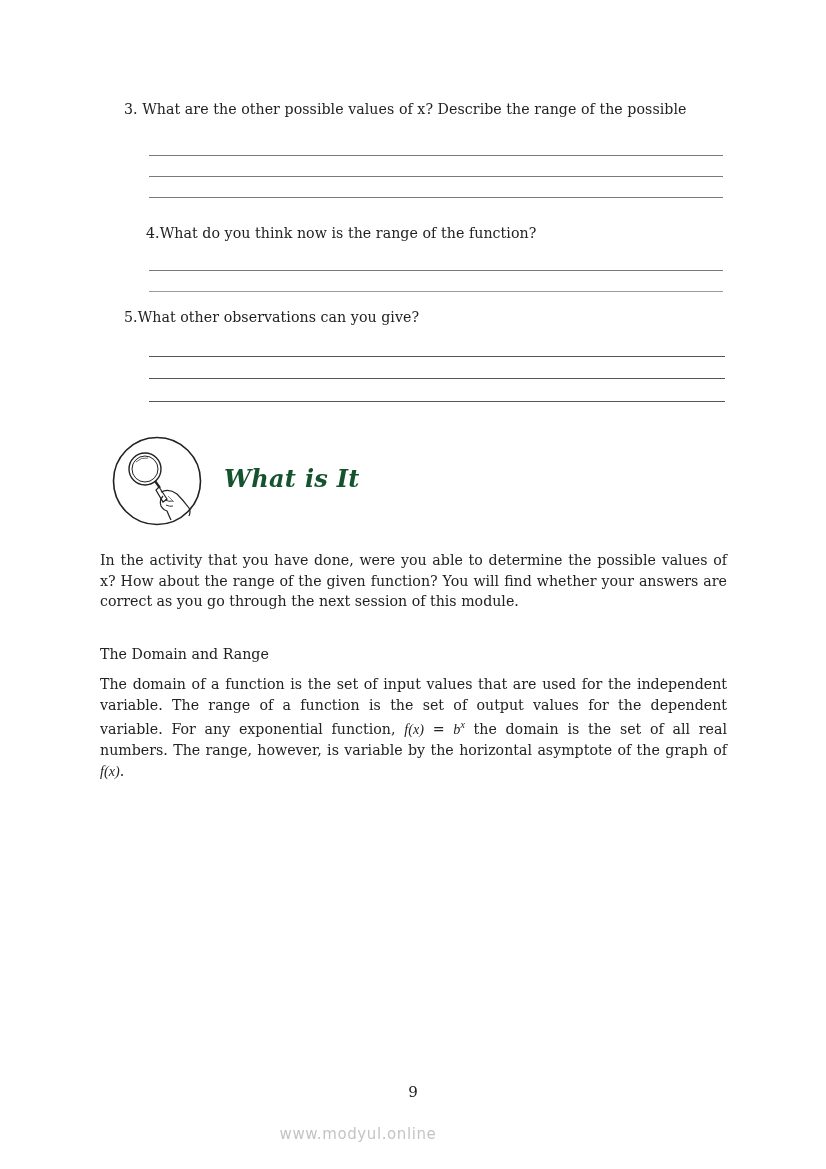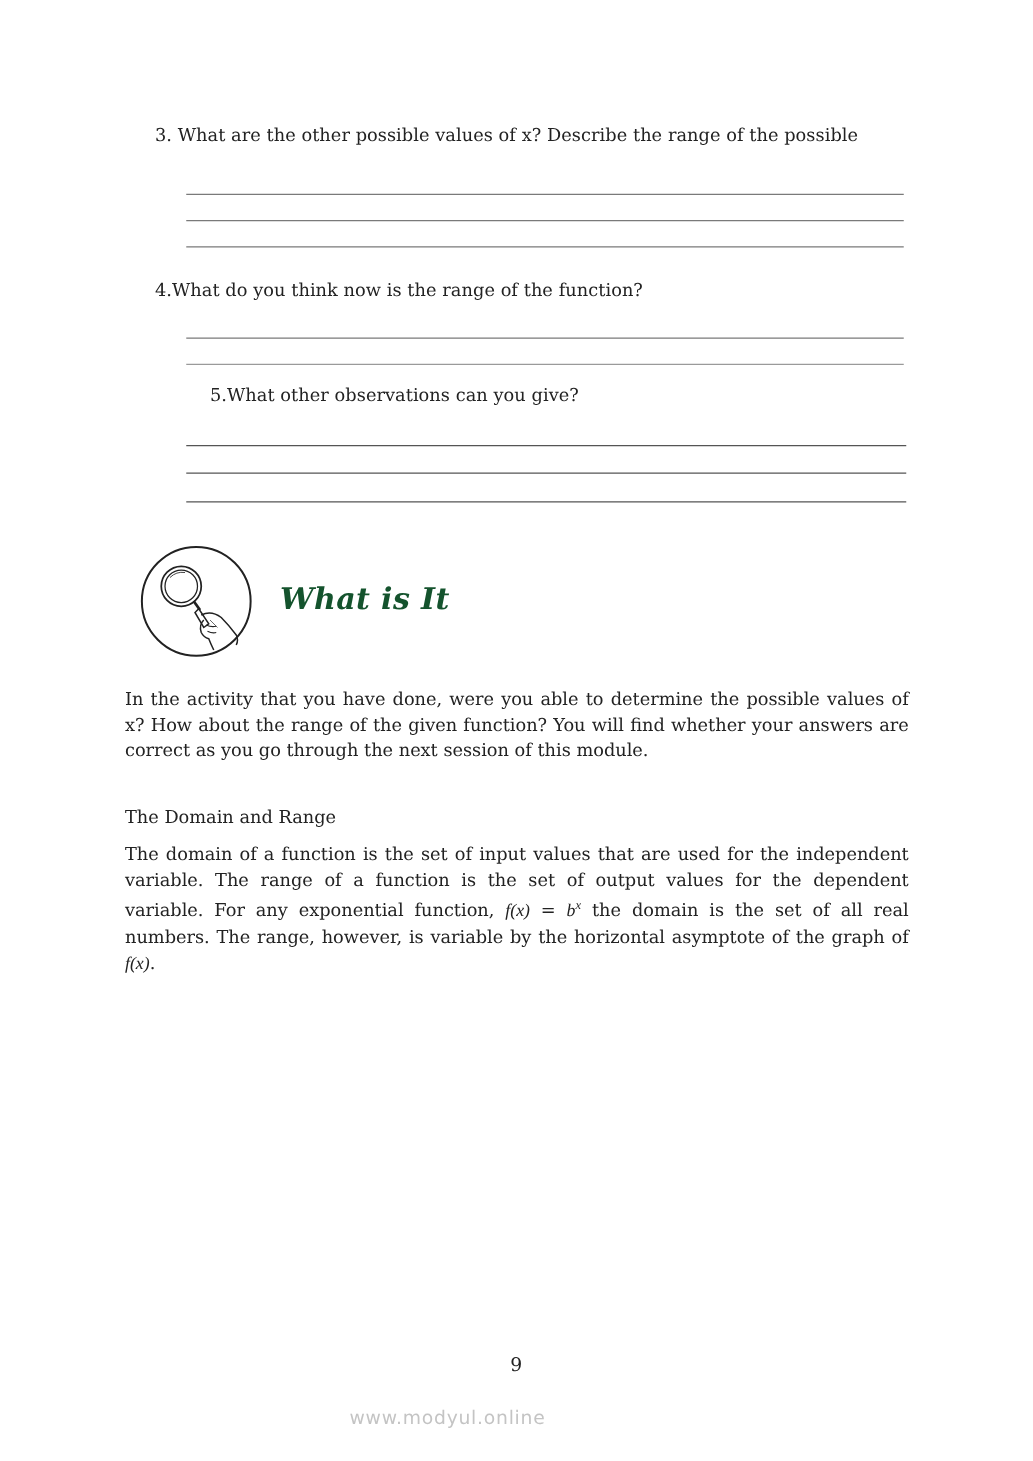--- a/index.html
+++ b/index.html
@@ -46,27 +46,27 @@
 <body>
 
 <div class="q" style="top:99px;">
   <span>3.</span>
   <span>What are the other possible values of x? Describe the range of the possible</span>
 </div>
 <div class="line" style="left:149px; width:574px; top:155px;"></div>
 <div class="line" style="left:149px; width:574px; top:176px;"></div>
 <div class="line" style="left:149px; width:574px; top:197px;"></div>
 
-<div class="q" style="top:223px;">
+<div class="q" style="top:223px;margin-left:22px;">
   <span>4.</span><span>What do you think now is the range of the function?</span>
 </div>
 <div class="line" style="left:149px; width:574px; top:270px;"></div>
 <div class="line" style="left:149px; width:574px; top:291px; border-top-color:#9a9a9a;"></div>
 
-<div class="q" style="top:307px;margin-left:44px;">
+<div class="q" style="top:307px;">
   <span>5.</span><span>What other observations can you give?</span>
 </div>
 <div class="line dark" style="left:149px; width:576px; top:356px;"></div>
 <div class="line dark" style="left:149px; width:576px; top:378px;"></div>
 <div class="line dark" style="left:149px; width:576px; top:401px;"></div>
 
 <div class="icon-wrap">
   <svg width="92" height="90" viewBox="0 0 92 90" xmlns="http://www.w3.org/2000/svg">
     <circle cx="46" cy="45" r="43.5" fill="#fff" stroke="#222" stroke-width="1.6"></circle>
 

